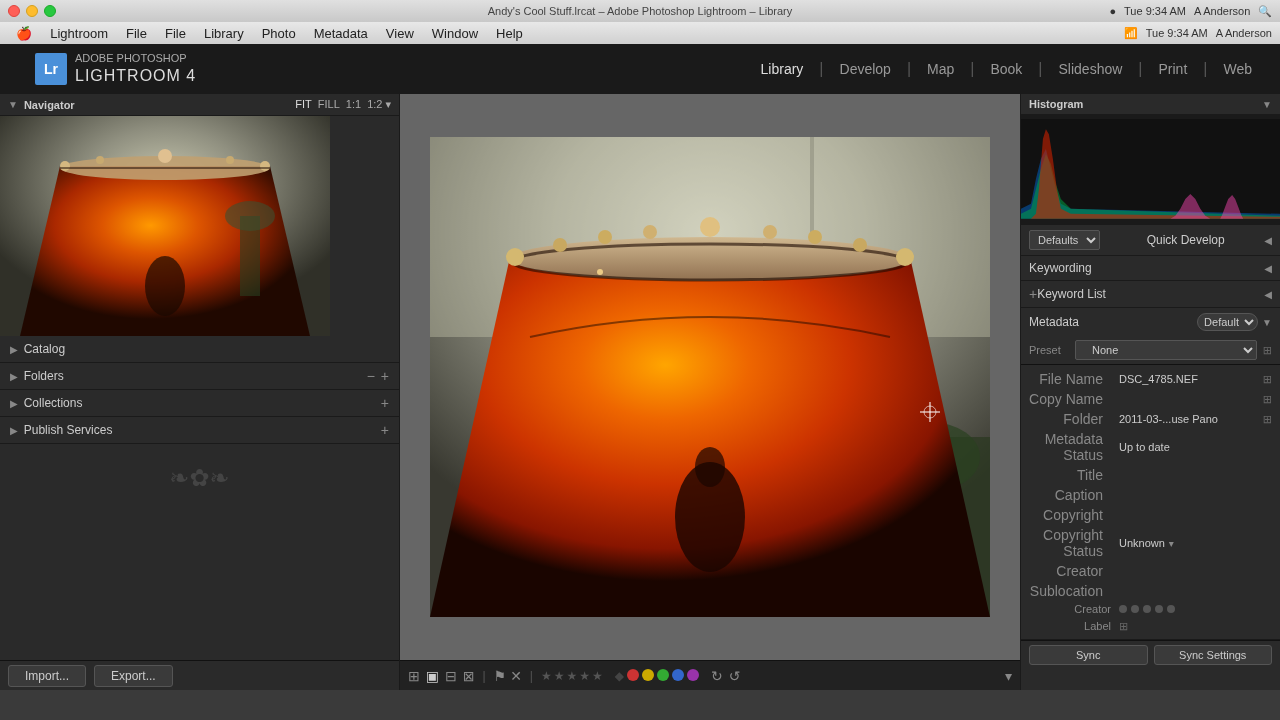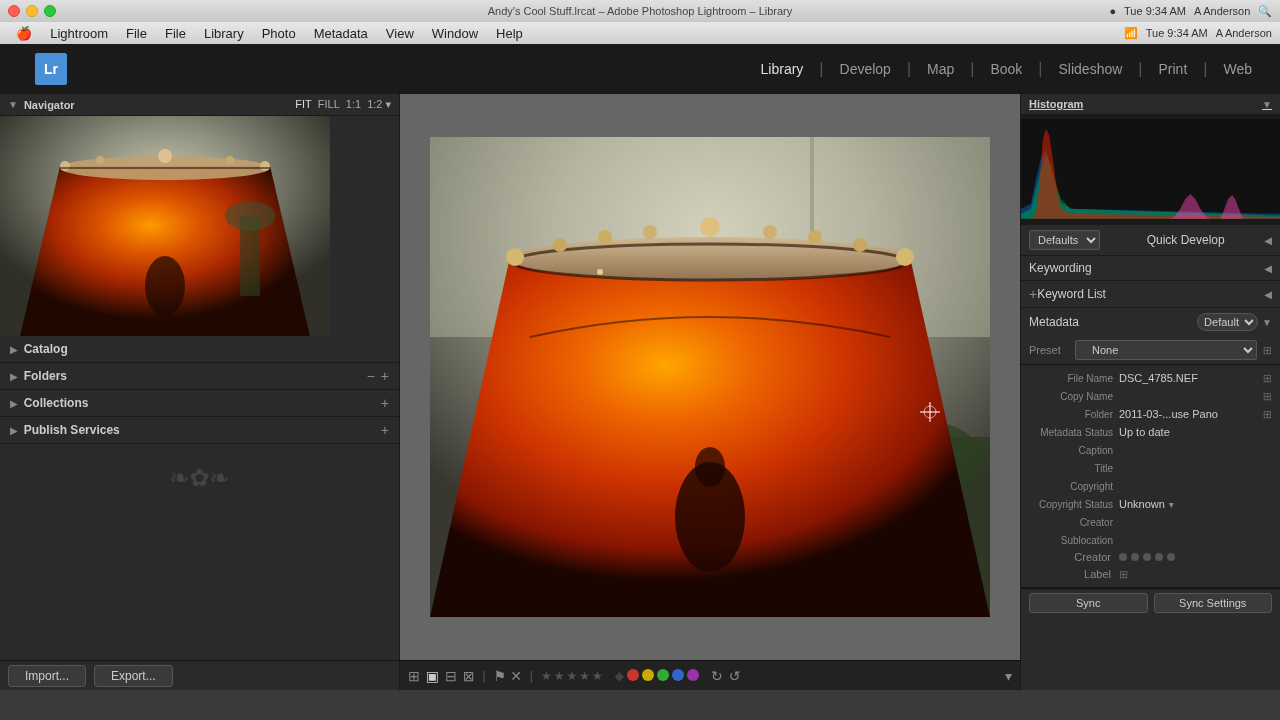--- a/index.html
+++ b/index.html
@@ -59,21 +59,21 @@
       width: 330px; height: 220px; background: #1a1a1a; position: relative; overflow: hidden;
     }
 
     
     .panel-section { border-bottom: 1px solid #1a1a1a; }
     .panel-header {
       display: flex; align-items: center; padding: 6px 10px; cursor: pointer;
       background: #2a2a2a; user-select: none;
     }
     .panel-triangle { color: #888; margin-right: 6px; font-size: 10px; }
-    .panel-label { color: #ccc; font-size: 12px; font-weight: 700; flex: 1; }
+    .panel-label { color: #ccc; font-size: 12px; font-weight: 400; flex: 1; }
     .panel-actions { display: flex; gap: 6px; }
     .panel-action-btn { color: #888; cursor: pointer; font-size: 14px; line-height: 1; }
 
     .panel-spacer { flex: 1; }
     .decorative { text-align: center; color: #444; font-size: 24px; padding: 20px; }
 
     
     .center-area {
       flex: 1; background: #555; display: flex; flex-direction: column;
     }
@@ -88,21 +88,21 @@
     .color-labels { display: flex; gap: 3px; margin-left: 8px; }
     .color-dot { width: 12px; height: 12px; border-radius: 50%; cursor: pointer; }
     .filmstrip-right { display: flex; gap: 6px; margin-left: 8px; color: #888; font-size: 14px; }
 
     
     .right-panel {
       width: 260px; min-width: 260px; background: #2a2a2a; border-left: 1px solid #1a1a1a;
       display: flex; flex-direction: column; overflow-y: auto; overflow-x: hidden;
     }
     .histogram-header {
-      display: flex; align-items: center; padding: 4px 8px; background: #2a2a2a; text-decoration: underline;
+      display: flex; align-items: center; padding: 4px 8px; background: #2a2a2a;
     }
     .histogram-title { color: #ccc; font-weight: 600; font-size: 11px; flex: 1; }
     .histogram-canvas { height: 110px; background: #1a1a1a; position: relative; overflow: hidden; }
     .hist-svg { width: 100%; height: 100%; }
     .exif-bar { background: #2a2a2a; padding: 4px 8px; display: flex; gap: 16px; border-top: 1px solid #111; border-bottom: 1px solid #111; }
     .exif-item { color: #999; font-size: 11px; }
 
     
     .rp-section { border-bottom: 1px solid #1a1a1a; }
     .rp-section-header {
@@ -110,21 +110,21 @@
     }
     .rp-label { color: #ccc; font-size: 12px; font-weight: 500; flex: 1; }
 
     
     .qd-bar { background: #2a2a2a; display: flex; align-items: center; padding: 4px 8px; gap: 6px; }
     .qd-select { background: #3a3a3a; border: 1px solid #555; color: #ccc; font-size: 11px; padding: 2px 4px; border-radius: 2px; }
 
     
     .meta-section { padding: 4px 0; }
     .meta-row { display: flex; align-items: center; padding: 2px 8px; min-height: 18px; }
-    .meta-label { width: 90px; color: #888; font-size: 10px; text-align: right; padding-right: 6px; flex-shrink: 0; }
+    .meta-label { width: 90px; color: #888; font-size: 14px; text-align: right; padding-right: 16px; flex-shrink: 0; }
     .meta-value { flex: 1; color: #ccc; font-size: 11px; display: flex; align-items: center; gap: 4px; }
     .meta-value-text { flex: 1; }
     .meta-edit-btn { color: #666; font-size: 11px; cursor: pointer; }
     .meta-input { flex: 1; background: transparent; border: none; color: #ccc; font-size: 11px; outline: none; }
     .meta-select-row { display: flex; align-items: center; gap: 4px; }
     .meta-select { background: #3a3a3a; border: 1px solid #555; color: #ccc; font-size: 11px; padding: 1px 2px; border-radius: 9px; }
 
     
     .preset-row { display: flex; align-items: center; padding: 4px 8px; gap: 6px; border-bottom: 1px solid #111; }
     .preset-label { color: #888; font-size: 11px; width: 40px; }
@@ -183,20 +183,24 @@
     <span>📶</span>
     <span>Tue 9:34 AM</span>
     <span>A Anderson</span>
   </div>
 </div>
 
 <div class="lr-header">
   <div class="lr-logo">
     <div class="lr-logo-box">
       <span>Lr</span>
+    </div>
+    <div class="lr-logo-text">
+      <span>ADOBE PHOTOSHOP</span>
+      <strong>LIGHTROOM 4</strong>
     </div>
   </div>
   <div class="lr-nav">
     <span class="lr-nav-item" style="color:#ddd; font-weight:500;">Library</span>
     <span class="lr-nav-sep">|</span>
     <span class="lr-nav-item">Develop</span>
     <span class="lr-nav-sep">|</span>
     <span class="lr-nav-item">Map</span>
     <span class="lr-nav-sep">|</span>
     <span class="lr-nav-item">Book</span>
@@ -506,28 +510,28 @@
         </div>
 
         <div class="meta-row">
           <span class="meta-label">Metadata Status</span>
           <div class="meta-value">
             <span class="meta-value-text">Up to date</span>
           </div>
         </div>
 
         <div class="meta-row">
+          <span class="meta-label">Title</span>
+          <div class="meta-value">
+            <input class="meta-input" type="text" style="">
+          </div>
+        </div>
+
+        <div class="meta-row">
           <span class="meta-label">Caption</span>
-          <div class="meta-value">
-            <input class="meta-input" type="text" style="">
-          </div>
-        </div>
-
-        <div class="meta-row">
-          <span class="meta-label">Title</span>
           <div class="meta-value">
             <input class="meta-input" type="text" style="">
           </div>
         </div>
 
         <div class="meta-row">
           <span class="meta-label">Copyright</span>
           <div class="meta-value">
             <input class="meta-input" type="text" style="">
           </div>

